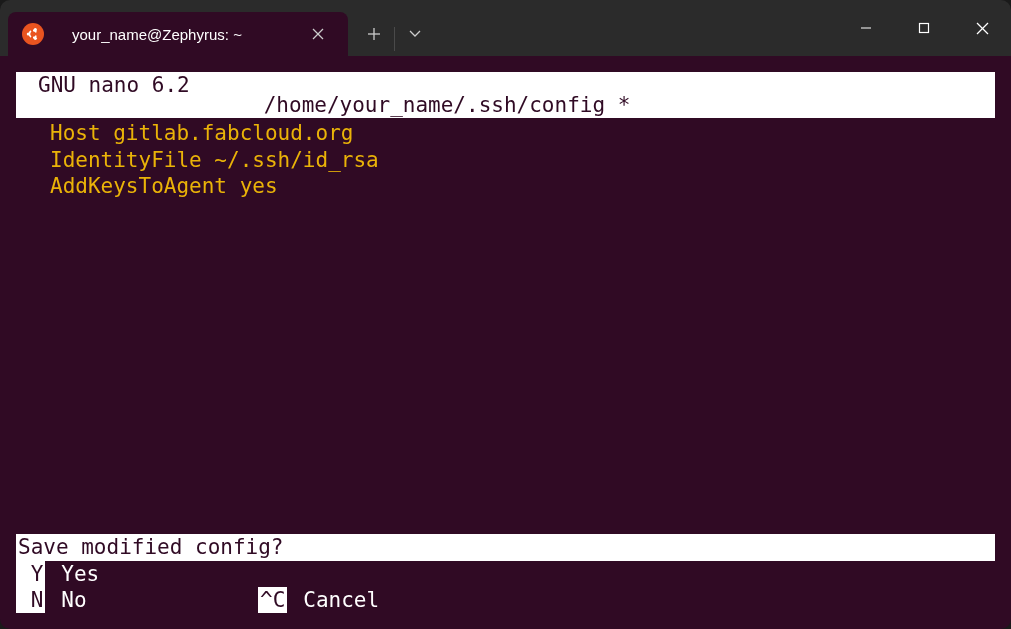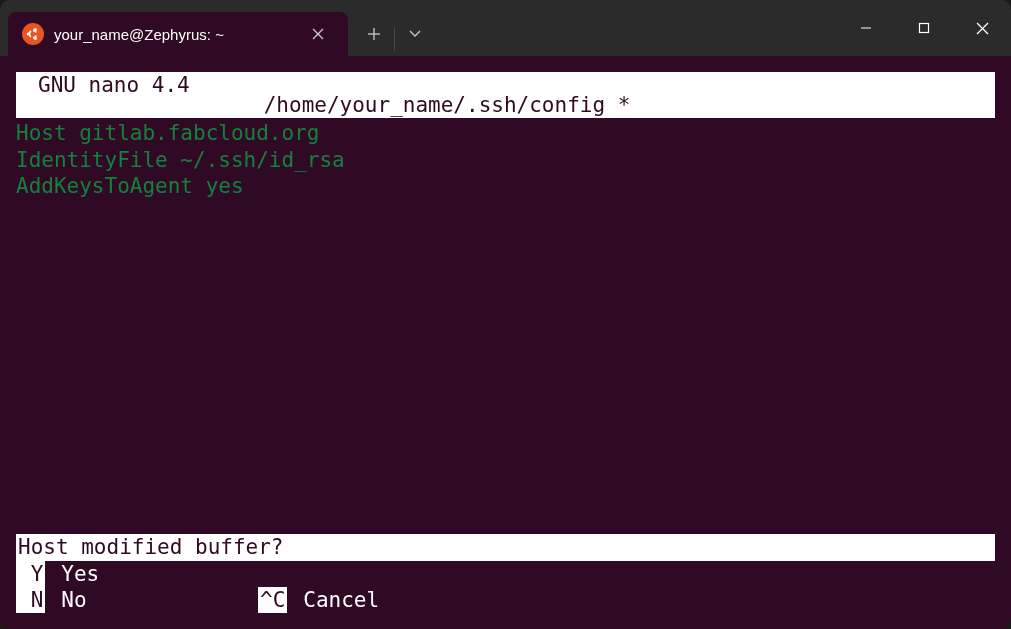--- a/index.html
+++ b/index.html
@@ -29,21 +29,21 @@
       padding-left: 8px;
     }
     .tab {
       display: flex;
       align-items: center;
       background: #300a24;
       border-radius: 8px 8px 0 0;
       padding: 0 18px 0 14px;
       height: 44px;
       margin-top: 12px;
-      gap: 10px;
+      gap: 28px;
       min-width: 340px;
     }
     .ubuntu-logo {
       width: 22px;
       height: 22px;
       background: #e95420;
       border-radius: 50%;
       display: flex;
       align-items: center;
       justify-content: center;
@@ -119,23 +119,24 @@
       white-space: pre;
     }
     .nano-header-app {
       padding-left: 20px;
     }
     .nano-header-file {
       padding-left: 74px;
       margin-top: 20px;
     }
     .file-content {
-      color: #15803d;
+      color: #eab308;
       white-space: pre;
       margin-top: 2px;
+      margin-left: 34px;
     }
     .nano-bottom {
       position: absolute;
       bottom: 16px;
       left: 16px;
       right: 16px;
     }
     .prompt-bar {
       background: #ffffff;
       color: #300a24;
@@ -221,29 +222,29 @@
       <svg width="13" height="13" viewBox="0 0 13 13">
         <line x1="1" y1="1" x2="12" y2="12" stroke="#fff" stroke-width="1.2"></line>
         <line x1="12" y1="1" x2="1" y2="12" stroke="#fff" stroke-width="1.2"></line>
       </svg>
     </div>
   </div>
 </div>
 
 <div class="terminal">
   <div class="nano-header">
-    <span class="nano-header-app">GNU nano 4.4</span>
+    <span class="nano-header-app">GNU nano 6.2</span>
     <span class="nano-header-file">/home/your_name/.ssh/config *</span>
   </div>
   <div class="file-content"><span>Host gitlab.fabcloud.org</span>
 <span>IdentityFile ~/.ssh/id_rsa</span>
 <span>AddKeysToAgent yes</span></div>
 
   <div class="nano-bottom">
-    <div class="prompt-bar">Host modified buffer?</div>
+    <div class="prompt-bar">Save modified config?</div>
     <div class="row1">
       <div class="shortcut-item col1">
         <span class="shortcut-key"> Y</span>
         <span class="shortcut-label">Yes</span>
       </div>
     </div>
     <div class="row2">
       <div class="shortcut-item col1">
         <span class="shortcut-key"> N</span>
         <span class="shortcut-label">No</span>

